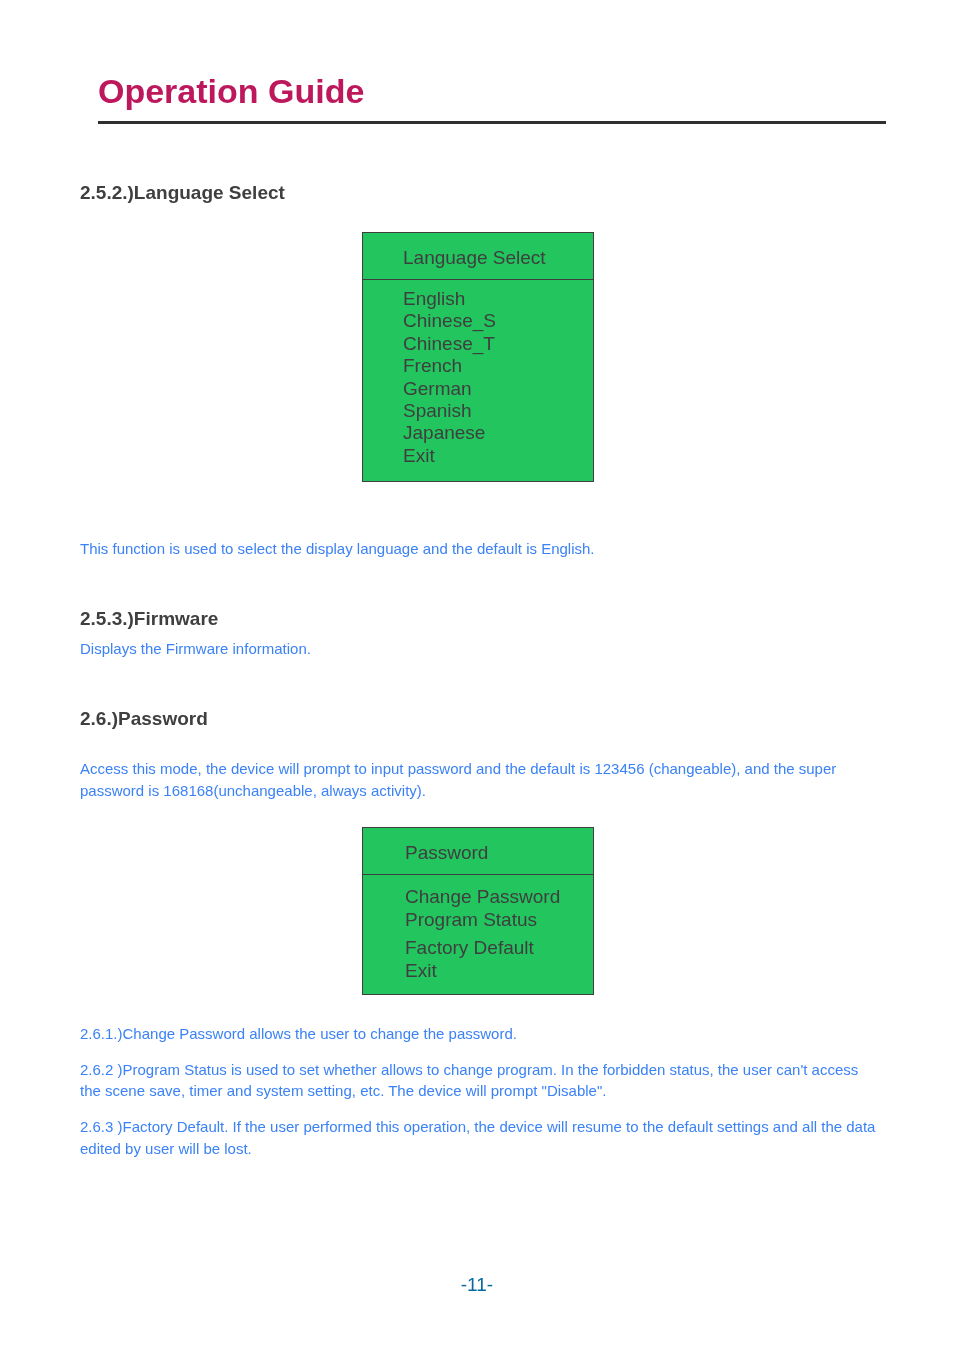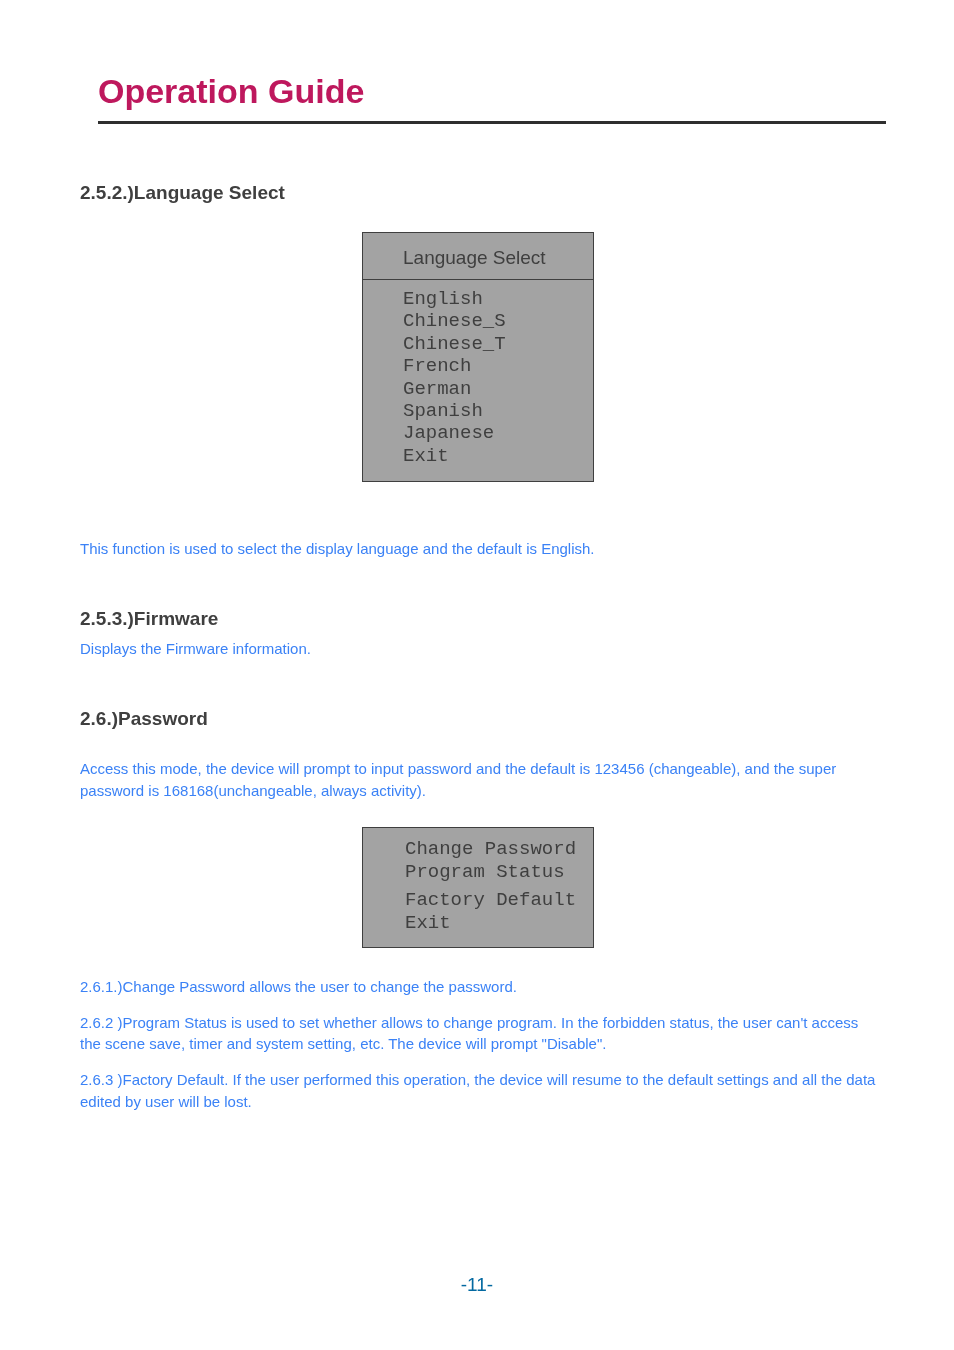--- a/index.html
+++ b/index.html
@@ -38,21 +38,21 @@
     }
     .body-text {
       font-size: 15px;
       color: #3b82f6;
       line-height: 1.45;
       margin-bottom: 26px;
     }
     .menu-box {
       border: 1.5px solid #3f3f3f;
       margin: 8px auto 56px auto;
-      background: #a3a3a3;
+      background: #22c55e;
     }
     .menu-box.lang {
       width: 232px;
     }
     .menu-box.pwd {
       width: 232px;
       margin-top: 6px;
       margin-bottom: 28px;
     }
     .menu-header {
@@ -67,21 +67,20 @@
     .menu-body {
       padding: 8px 0 14px 40px;
     }
     .menu-body.pwd-b {
       padding: 10px 0 12px 42px;
     }
     .menu-item {
       font-size: 19px;
       color: #3f3f3f;
       line-height: 1.18;
-      font-family: Liberation Mono, monospace;
     }
     .menu-item.pwd-i {
       line-height: 1.22;
     }
     .sp2 {
       height: 22px;
     }
     .page-number {
       position: absolute;
       bottom: 54px;
@@ -121,20 +120,21 @@
 
   <div class="section-heading" style="margin-bottom:8px;">2.5.3.)Firmware</div>
   <div class="body-text">Displays the Firmware information.</div>
 
   <div class="sp2"></div>
 
   <div class="section-heading">2.6.)Password</div>
   <div class="body-text">Access this mode, the device will prompt to input password and the default is 123456 (changeable), and the super password is 168168(unchangeable, always activity).</div>
 
   <div class="menu-box pwd">
+    <div class="menu-header pwd-h">Password</div>
     <div class="menu-body pwd-b">
       <div class="menu-item pwd-i">Change Password</div>
       <div class="menu-item pwd-i">Program Status</div>
       <div class="menu-item pwd-i" style="margin-top:4px;">Factory Default</div>
       <div class="menu-item pwd-i">Exit</div>
     </div>
   </div>
 
   <div class="body-text" style="margin-bottom:14px;">2.6.1.)Change Password allows the user to change the password.</div>
   <div class="body-text" style="margin-bottom:14px;">2.6.2 )Program Status is used to set whether allows to change program. In the forbidden status, the user can't access the scene save, timer and system setting, etc. The device will prompt "Disable".</div>

